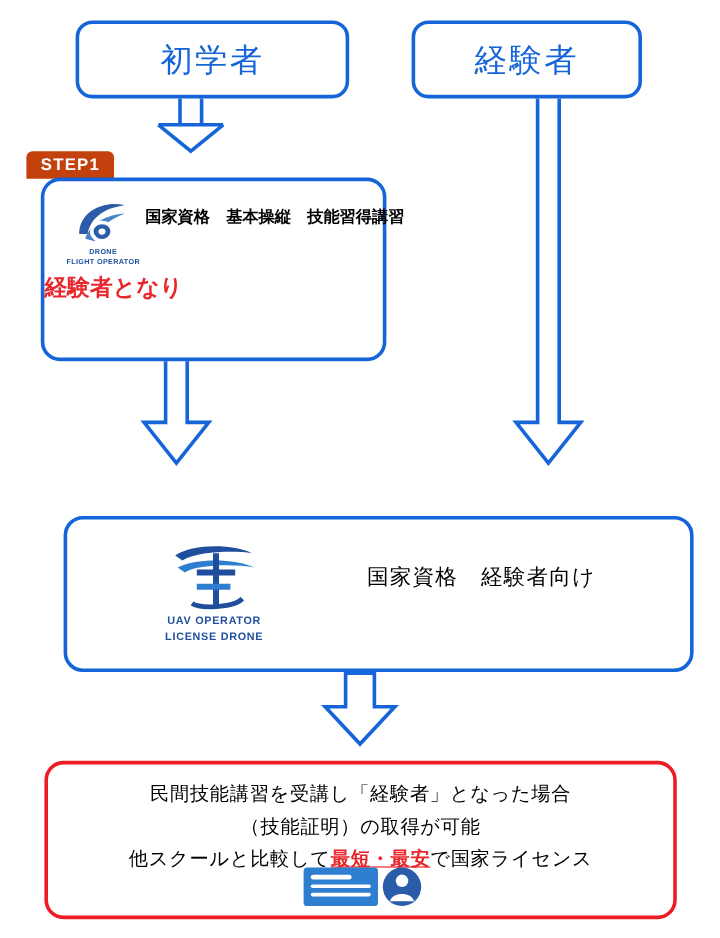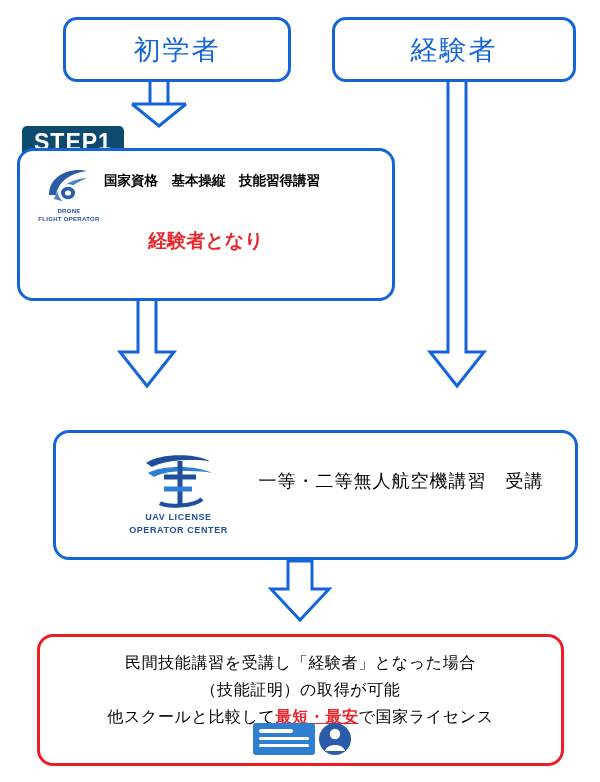--- a/index.html
+++ b/index.html
@@ -30,66 +30,65 @@
     align-items: center;
     justify-content: center;
     box-sizing: border-box;
   }
   .top-box span {
     color: #1565d8;
     font-size: 27px;
     letter-spacing: 2px;
   }
   #box-beginner { left: 63px; top: 17px; width: 228px; height: 65px; }
-  #box-experienced { left: 332px; top: 17px; width: 244px; height: 65px; }
+  #box-experienced { left: 343px; top: 17px; width: 192px; height: 65px; }
 
   
   .step-tab {
     position: absolute;
-    background: #0c4a6e;
+    background: #c2410c;
     color: #ffffff;
-    font-size: 23px;
+    font-size: 14px;
     font-weight: bold;
     padding: 3px 12px 4px 12px;
     border-radius: 5px 5px 0 0;
     letter-spacing: 1px;
     box-sizing: border-box;
   }
   #tab-step1 { left: 22px; top: 126px; }
   #tab-step2 { left: 58px; top: 408px; margin-top: 32px; }
 
   
   .step-panel {
     position: absolute;
     border: 3px solid #1565d8;
     border-radius: 16px;
     background: #ffffff;
     box-sizing: border-box;
   }
-  #panel-step1 { left: 17px; top: 148px; width: 378px; height: 153px; }
+  #panel-step1 { left: 34px; top: 148px; width: 288px; height: 153px; }
   #panel-step2 { left: 53px; top: 430px; width: 525px; height: 130px; }
 
   
   .s1-head {
     position: absolute;
     left: 84px;
     top: 20px;
     width: 238px;
     text-align: left;
     color: #000000;
     font-size: 13.5px;
     line-height: 1.55;
     font-weight: bold;
   }
   .s1-red {
     position: absolute;
     left: 0;
     top: 76px;
     width: 100%;
-    text-align: center;
     color: #e8262b;
     font-size: 19px;
     font-weight: bold;
     line-height: 1.5;
   }
 
   
   .logo-drone {
     position: absolute;
     left: 16px;
@@ -272,27 +271,27 @@
     <div class="logo-uav">
       <svg class="mark" viewBox="0 0 78 58">
         <path d="M6 10 C20 0, 54 0, 70 8 C56 6, 26 6, 12 14 Z" fill="#1f4e9c"></path>
         <path d="M8 20 C22 12, 56 12, 72 20 C56 17, 26 17, 14 24 Z" fill="#2f7fd0"></path>
         <path d="M40 8 L40 52" stroke="#1f4e9c" stroke-width="5" fill="none"></path>
         <path d="M24 24 L56 24" stroke="#1f4e9c" stroke-width="5" fill="none"></path>
         <path d="M24 36 L52 36" stroke="#2f7fd0" stroke-width="5" fill="none"></path>
         <path d="M20 50 C26 54, 54 54, 62 46" stroke="#1f4e9c" stroke-width="4" fill="none"></path>
       </svg>
       <div class="cap">
-        <div>UAV LICENSE</div>
-        <div>OPERATOR CENTER</div>
+        <div>UAV OPERATOR</div>
+        <div>LICENSE DRONE</div>
       </div>
     </div>
 
     <div class="s2-text">
-      <div>一等・二等無人航空機講習　受講</div>
+      <div>国家資格　経験者向け</div>
     </div>
   </div>
 
   <div id="panel-result">
     <div class="result-text">
       <div>民間技能講習を受講し「経験者」となった場合</div>
       <div>（技能証明）の取得が可能</div>
       <div>
         <span>他スクールと比較して</span><span class="hl">最短・最安</span><span>で国家ライセンス</span>
       </div>

